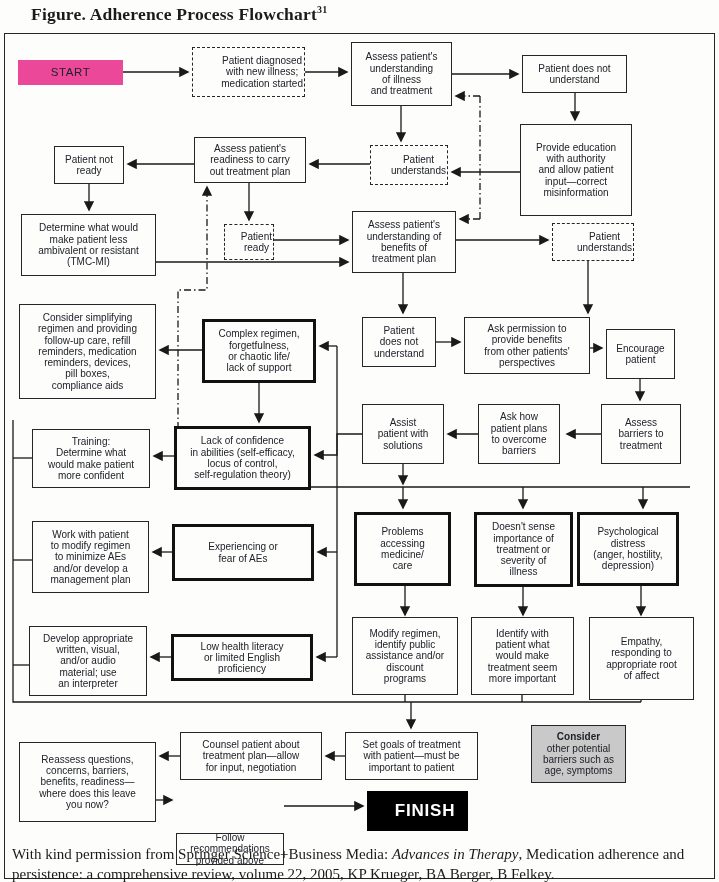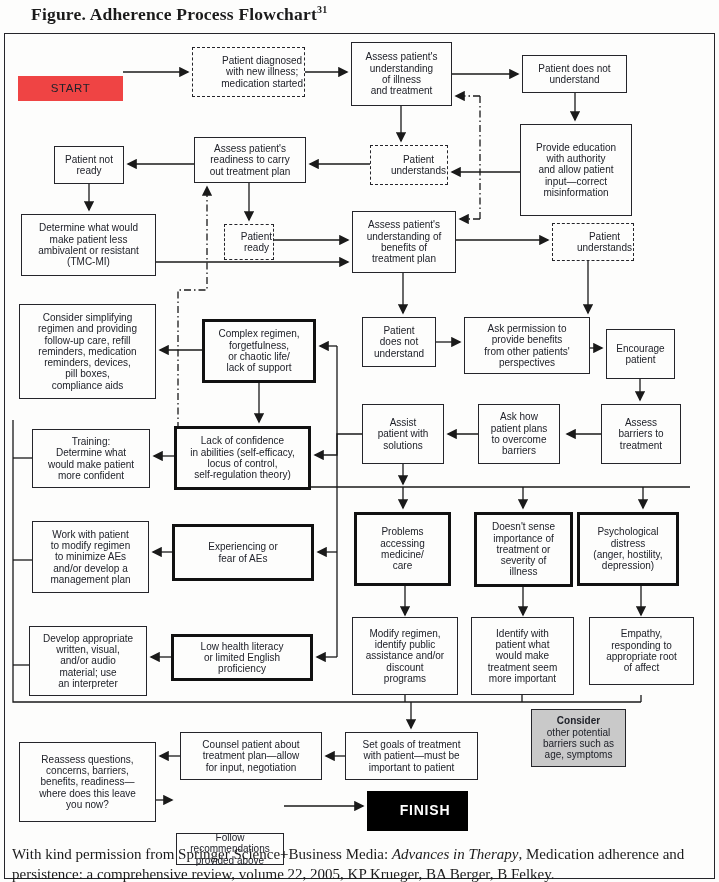--- a/index.html
+++ b/index.html
@@ -25,23 +25,23 @@
   .node{
     position:absolute;z-index:2;box-sizing:border-box;
     background:#fdfdfc;border:1.3px solid #25252a;
     display:flex;align-items:center;justify-content:center;
     text-align:center;font-size:10px;line-height:1.13;
     white-space:pre-line;padding:1px;
   }
   .node span{white-space:pre-line;}
   .dashed{border:1.3px dashed #25252a;justify-content:flex-end;}
   .thick{border:3.8px solid #111;}
-  .grayfill{background:#ef4444;border:none;font-size:11.5px;letter-spacing:.6px;margin-top:16px;}
+  .grayfill{background:#ec4899;border:none;font-size:11.5px;letter-spacing:.6px;}
   .graybox{background:#c9c9c9;border:1.2px solid #25252a;}
-  .blackbox{background:#000;border:none;color:#fff;font-weight:bold;font-size:14px;letter-spacing:.8px;padding-left:16px;}
+  .blackbox{background:#000;border:none;color:#fff;font-weight:bold;font-size:17px;letter-spacing:.8px;padding-left:16px;}
   .boldword{font-weight:bold;}
   .footer{
     position:absolute;left:12px;top:844px;width:694px;z-index:2;
     font-family:"Liberation Serif",serif;font-size:15px;line-height:1.35;color:#1b1b1b;
   }
   .footer i{font-style:italic;}
 </style>
 </head>
 <body>
 
@@ -218,31 +218,31 @@
 <div class="node" style="left:352px;top:617px;width:106px;height:78px"><span>Modify regimen,
 identify public
 assistance and/or
 discount
 programs</span></div>
 <div class="node" style="left:471px;top:617px;width:103px;height:78px"><span>Identify with
 patient what
 would make
 treatment seem
 more important</span></div>
-<div class="node" style="left:589px;top:617px;width:105px;height:68px"><span>Empathy,
+<div class="node" style="left:589px;top:617px;width:105px;height:83px"><span>Empathy,
 responding to
 appropriate root
 of affect</span></div>
 <div class="node" style="left:180px;top:732px;width:142px;height:48px"><span>Counsel patient about
 treatment plan—allow
 for input, negotiation</span></div>
 <div class="node" style="left:345px;top:732px;width:133px;height:48px"><span>Set goals of treatment
 with patient—must be
 important to patient</span></div>
-<div class="node graybox" style="left:531px;top:709px;width:95px;height:58px"><span><span class="boldword">Consider</span><br><span>other potential
+<div class="node graybox" style="left:531px;top:725px;width:95px;height:58px"><span><span class="boldword">Consider</span><br><span>other potential
 barriers such as
 age, symptoms</span></span></div>
 <div class="node" style="left:19px;top:742px;width:137px;height:80px"><span>Reassess questions,
 concerns, barriers,
 benefits, readiness—
 where does this leave
 you now?</span></div>
 <div class="node" style="left:176px;top:833px;width:108px;height:32px"><span>Follow
 recommendations
 provided above</span></div>

